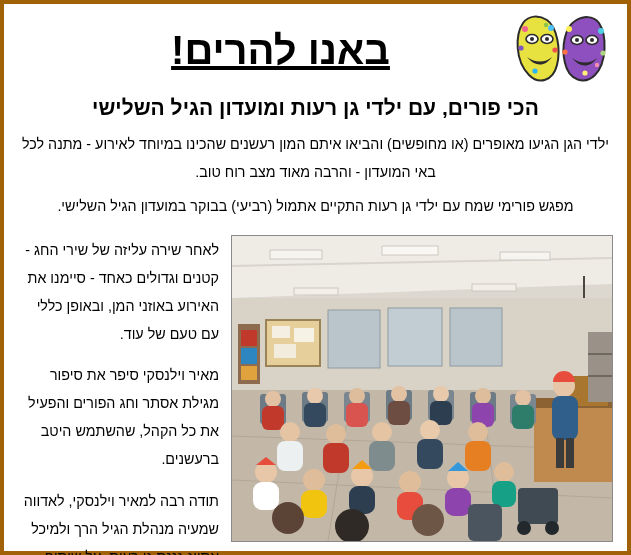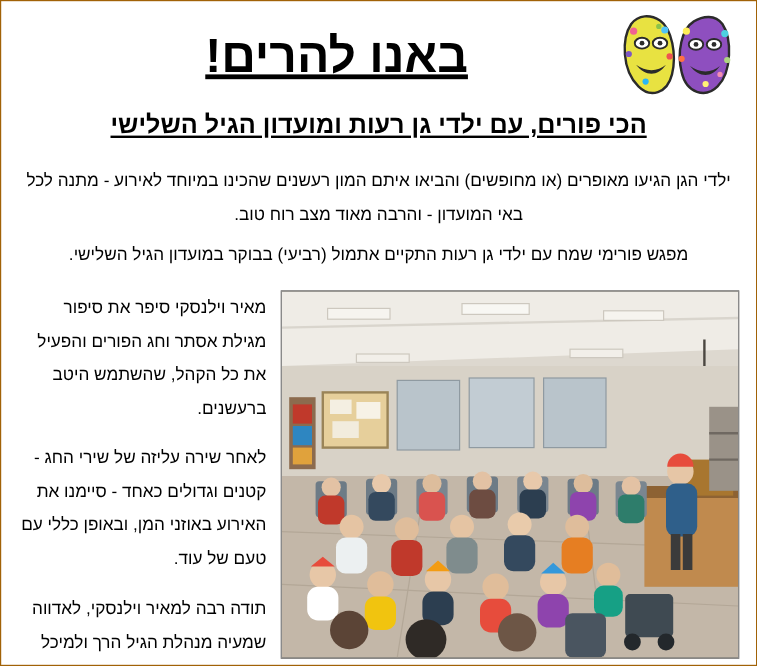--- a/index.html
+++ b/index.html
@@ -12,21 +12,21 @@
     background: #ffffff;
     font-family: "Liberation Sans", sans-serif;
     color: #000000;
     overflow: hidden;
   }
   .page {
     position: relative;
     width: 631px;
     height: 555px;
     box-sizing: border-box;
-    border: 1px solid #a16207;
+    border: 4px solid #a16207;
     background: #ffffff;
     direction: rtl;
   }
 
   
   .header {
     display: flex;
     flex-direction: row-reverse;
     align-items: center;
     justify-content: flex-start;
@@ -51,22 +51,21 @@
     flex: none;
     margin-right: 4px;
   }
   .masks svg { display:block; }
 
   
   .subtitle {
     text-align: center;
     font-size: 21px;
     font-weight: bold;
-    text-decoration: underline;
-    margin: 4px 10px 20px 10px;
+    margin: 4px 10px 10px 10px;
     line-height: 1.3;
   }
 
   
   .intro {
     padding: 0 18px;
     font-size: 14.3px;
     line-height: 1.95;
     text-align: center;
   }
@@ -276,20 +275,20 @@
           <rect x="236" y="268" width="34" height="37" rx="6" fill="#4a5560"></rect>
         </g>
 
         <rect x="286" y="252" width="40" height="36" rx="4" fill="#3f4a52"></rect>
         <circle cx="292" cy="292" r="7" fill="#23282c"></circle>
         <circle cx="320" cy="292" r="7" fill="#23282c"></circle>
       </svg>
     </div>
 
     <div class="side-text">
+      <p>לאחר שירה עליזה של שירי החג - קטנים וגדולים כאחד - סיימנו את האירוע באוזני המן, ובאופן כללי עם טעם של עוד.</p>
       <p>מאיר וילנסקי סיפר את סיפור מגילת אסתר וחג הפורים והפעיל את כל הקהל, שהשתמש היטב ברעשנים.</p>
-      <p>לאחר שירה עליזה של שירי החג - קטנים וגדולים כאחד - סיימנו את האירוע באוזני המן, ובאופן כללי עם טעם של עוד.</p>
       <p>תודה רבה למאיר וילנסקי, לאדווה שמעיה מנהלת הגיל הרך ולמיכל אסייג גננת גן רעות, על שיתוף הפעולה הפורה.</p>
     </div>
 
   </div>
 
 </div>
 
 </body></html>

